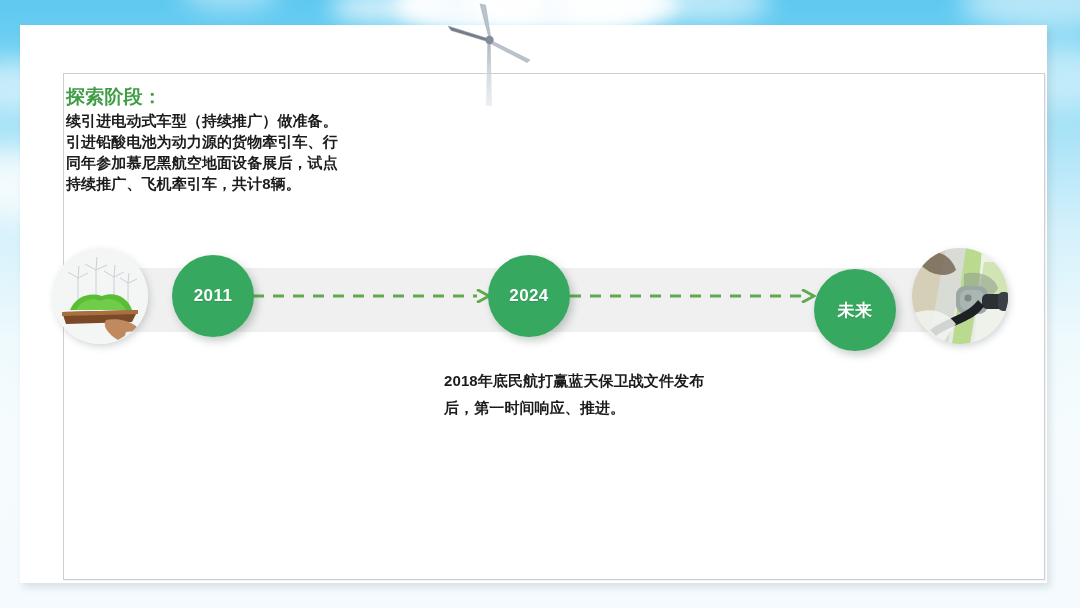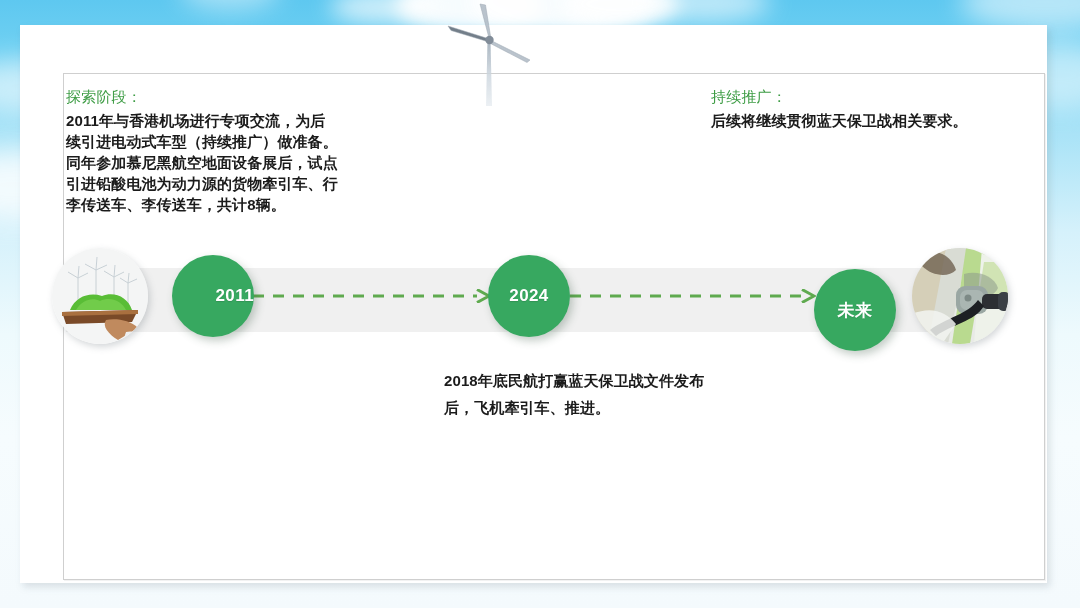--- a/index.html
+++ b/index.html
@@ -77,22 +77,22 @@
     left: 430px; top: 2px;
     width: 120px; height: 108px;
     opacity: .85;
     pointer-events: none;
   }
 
   
   .txt-block { position: absolute; }
   .txt-head {
     color: #3f9d46;
-    font-weight: normal;
-    font-size: 15px;
+    font-weight: bold;
+    font-size: 19px;
     line-height: 22px;
     letter-spacing: .2px;
     margin: 0 0 2px 0;
   }
   .txt-body {
     color: #1b1b1b;
     font-weight: bold;
     font-size: 15px;
     line-height: 21px;
     letter-spacing: .1px;
@@ -120,21 +120,21 @@
     box-shadow: 3px 4px 8px rgba(60,90,70,.30);
     display: flex;
     align-items: center;
     justify-content: center;
     color: #ffffff;
     font-weight: bold;
     font-size: 17px;
     letter-spacing: .4px;
     text-shadow: 0 1px 1px rgba(0,0,0,.12);
   }
-  #node-2011 { left: 172px; top: 255px; justify-content: flex-end; }
+  #node-2011 { left: 172px; top: 255px; }
   #node-2018 { left: 488px; top: 255px; }
   #node-future { left: 814px; top: 269px; }
 
   
   .photo-circle {
     position: absolute;
     width: 96px; height: 96px;
     border-radius: 50%;
     overflow: hidden;
     box-shadow: 2px 3px 7px rgba(100,110,120,.28);
@@ -267,35 +267,28 @@
         <path d="M72 58 C62 74, 40 76, 24 88 L18 82 C34 70, 56 66, 66 52 Z" fill="#1d2024"></path>
         <rect x="86" y="44" width="12" height="19" rx="5" fill="#3a3f45"></rect>
       </g>
       <path d="M0 66 C20 58, 34 64, 44 76 L30 96 H0 Z" fill="#f2f4f1" opacity=".85"></path>
     </svg>
   </div>
 
   <div class="txt-block" id="block-explore">
     <p class="txt-head">探索阶段：</p>
     <p class="txt-body">
-      <span class="ln">2011年与香港机场进行专项交流，为后</span>
       <span class="ln">续引进电动式车型（持续推广）做准备。</span>
+      <span class="ln">引进铅酸电池为动力源的货物牽引车、行</span>
       <span class="ln">同年参加慕尼黑航空地面设备展后，试点</span>
-      <span class="ln">引进铅酸电池为动力源的货物牽引车、行</span>
-      <span class="ln">李传送车、李传送车，共计8辆。</span>
+      <span class="ln">持续推广、飞机牽引车，共计8辆。</span>
     </p>
   </div>
 
-  <div class="txt-block" id="block-promote">
-    <p class="txt-head">持续推广：</p>
-    <p class="txt-body">
-      <span class="ln">后续将继续贯彻蓝天保卫战相关要求。</span>
-    </p>
-  </div>
 
   <div class="txt-block" id="block-implement">
     <p class="txt-body">
       <span class="ln">2018年底民航打赢蓝天保卫战文件发布</span>
-      <span class="ln">后，飞机牽引车、推进。</span>
+      <span class="ln">后，第一时间响应、推进。</span>
     </p>
   </div>
 
 </div>
 
 </body></html>

